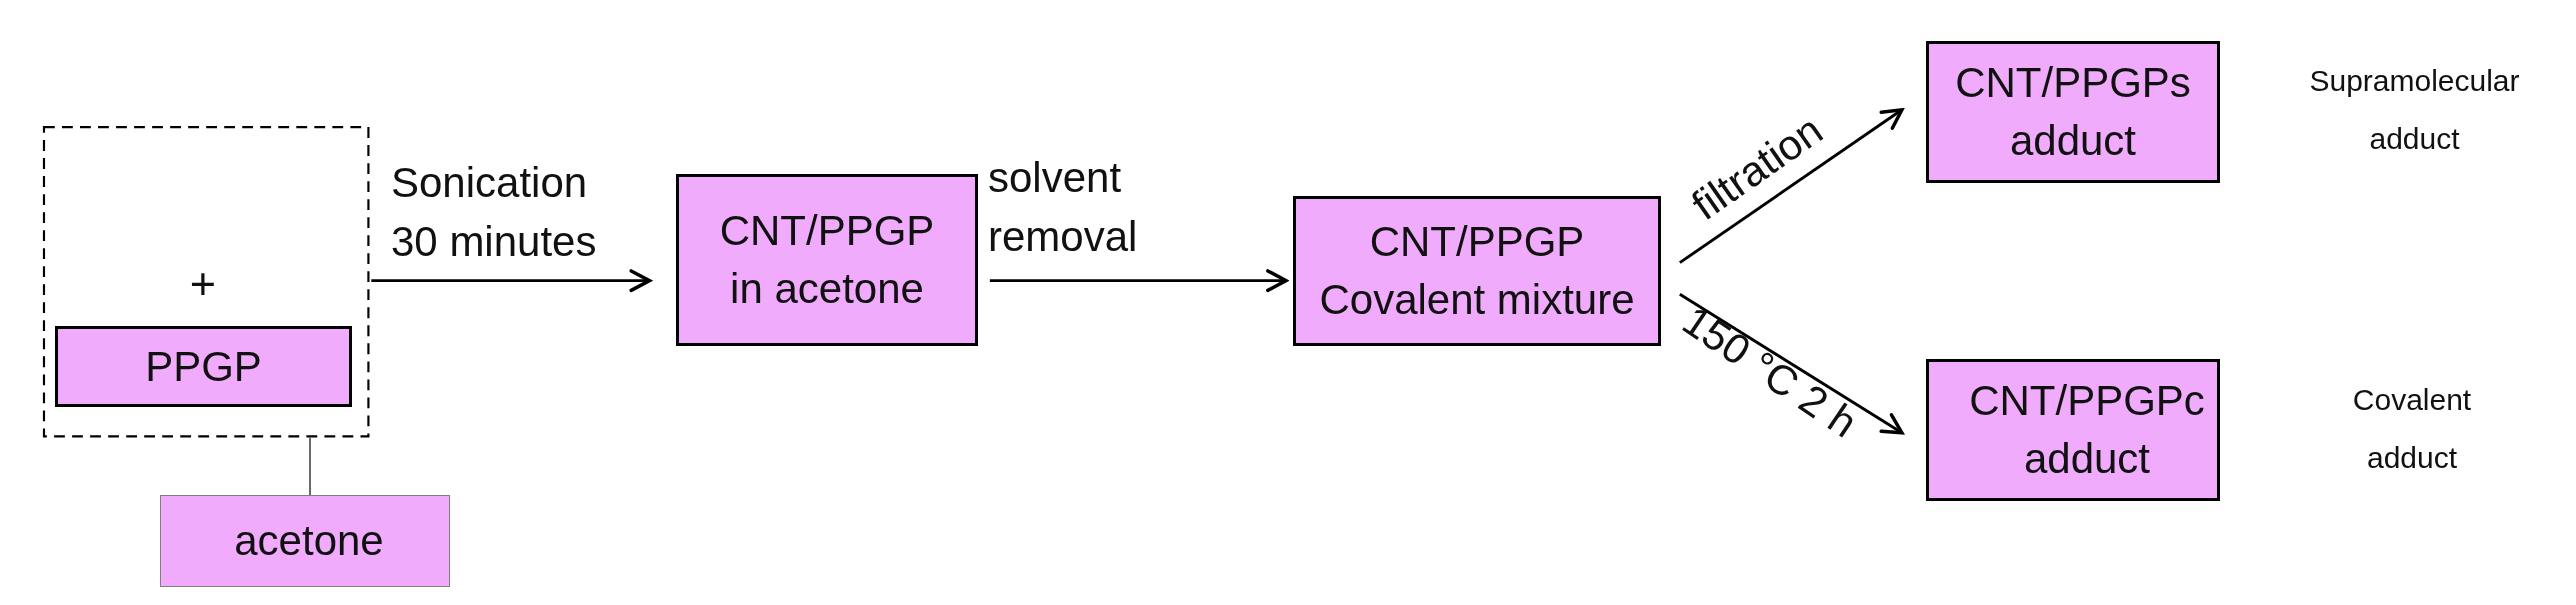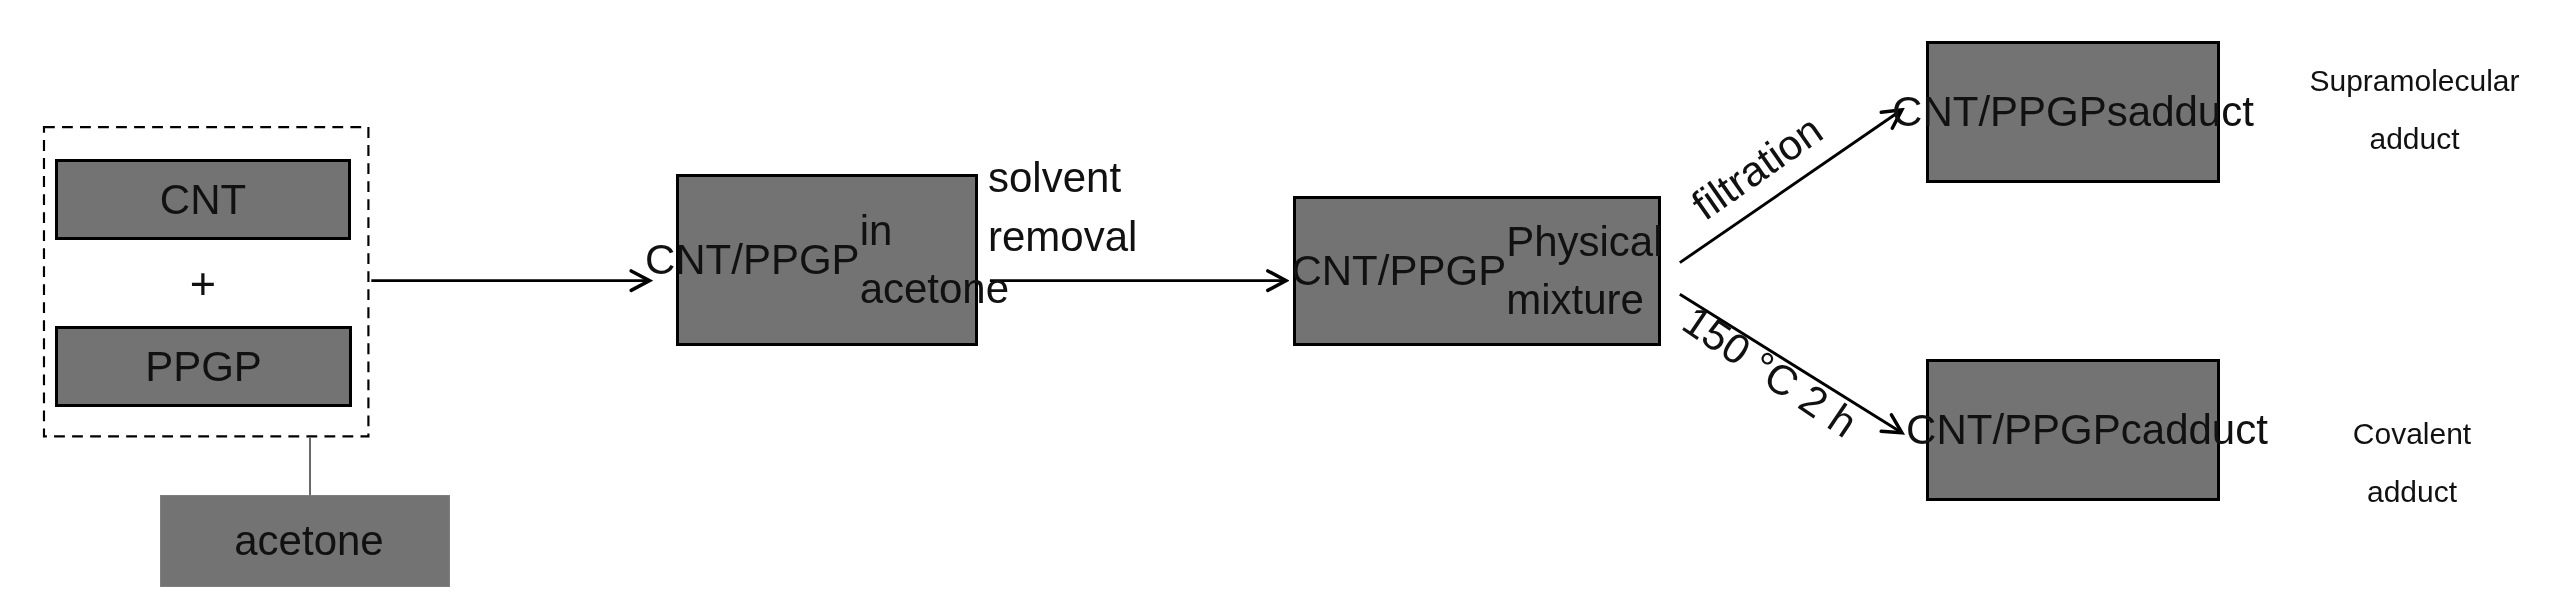--- a/index.html
+++ b/index.html
@@ -19,26 +19,26 @@
   #lines-svg {
     position: absolute;
     left: 0; top: 0;
     width: 2576px;
     height: 606px;
   }
   .box {
     position: absolute;
     box-sizing: border-box;
     border: 3.6px solid #000000;
-    background: #737373;
+    background: #f0abfc;
     display: flex;
-    flex-direction: row;
+    flex-direction: column;
     align-items: center;
     justify-content: center;
-    text-align: left;
+    text-align: right;
     font-size: 42px;
     line-height: 58px;
     color: #111111;
   }
   .box.thin {
     border: 1.4px solid #7f7f7f;
   }
   .label {
     position: absolute;
     font-size: 42px;
@@ -83,48 +83,49 @@
 
     <line x1="515" y1="389" x2="901" y2="389" stroke="#000000" stroke-width="4" marker-end="url(#ah)"></line>
 
     <line x1="1373" y1="389" x2="1784" y2="389" stroke="#000000" stroke-width="4" marker-end="url(#ah)"></line>
 
     <line x1="2330" y1="364" x2="2638" y2="152" stroke="#000000" stroke-width="4" marker-end="url(#ah)"></line>
 
     <line x1="2330" y1="408" x2="2638" y2="600" stroke="#000000" stroke-width="4" marker-end="url(#ah)"></line>
   </svg>
 
-  <div class="box" style="left:55px; top:159px; width:296px; height:81px;">
-    <span>CNT</span>
-  </div>
 
   <div class="plus" style="left:167px; top:258px; width:72px;">+</div>
 
   <div class="box" style="left:55px; top:326px; width:297px; height:81px;">
     <span>PPGP</span>
   </div>
 
   <div class="box thin" style="left:160px; top:495px; width:290px; height:92px;padding-left:8px;">
     <span>acetone</span>
   </div>
 
+  <div class="label" style="left:391px; top:153px;">
+    <span class="line">Sonication</span>
+    <span class="line">30 minutes</span>
+  </div>
 
   <div class="box" style="left:676px; top:174px; width:302px; height:172px;">
     <span>CNT/PPGP</span>
     <span>in acetone</span>
   </div>
 
   <div class="label centered" style="left:988px; top:148px; width:260px;">
     <span class="line">solvent</span>
     <span class="line">removal</span>
   </div>
 
   <div class="box" style="left:1293px; top:196px; width:368px; height:150px;">
     <span>CNT/PPGP</span>
-    <span>Physical mixture</span>
+    <span>Covalent mixture</span>
   </div>
 
   <div class="label rotated-up" style="left:1613px; top:138px; width:288px;">filtration</div>
 
   <div class="label rotated-down" style="left:1626px; top:342px; width:288px;">150 °C 2 h</div>
 
   <div class="box" style="left:1926px; top:41px; width:294px; height:142px;">
     <span>CNT/PPGPs</span>
     <span>adduct</span>
   </div>
@@ -132,19 +133,19 @@
   <div class="annotation" style="left:2253px; top:52px; width:323px;">
     <span class="line">Supramolecular</span>
     <span class="line">adduct</span>
   </div>
 
   <div class="box" style="left:1926px; top:359px; width:294px; height:142px;padding-left:28px;">
     <span>CNT/PPGPc</span>
     <span>adduct</span>
   </div>
 
-  <div class="annotation" style="left:2266px; top:371px; width:292px;margin-top:34px;">
+  <div class="annotation" style="left:2266px; top:371px; width:292px;">
     <span class="line">Covalent</span>
     <span class="line">adduct</span>
   </div>
 
 </div>
 
 
 </body></html>

